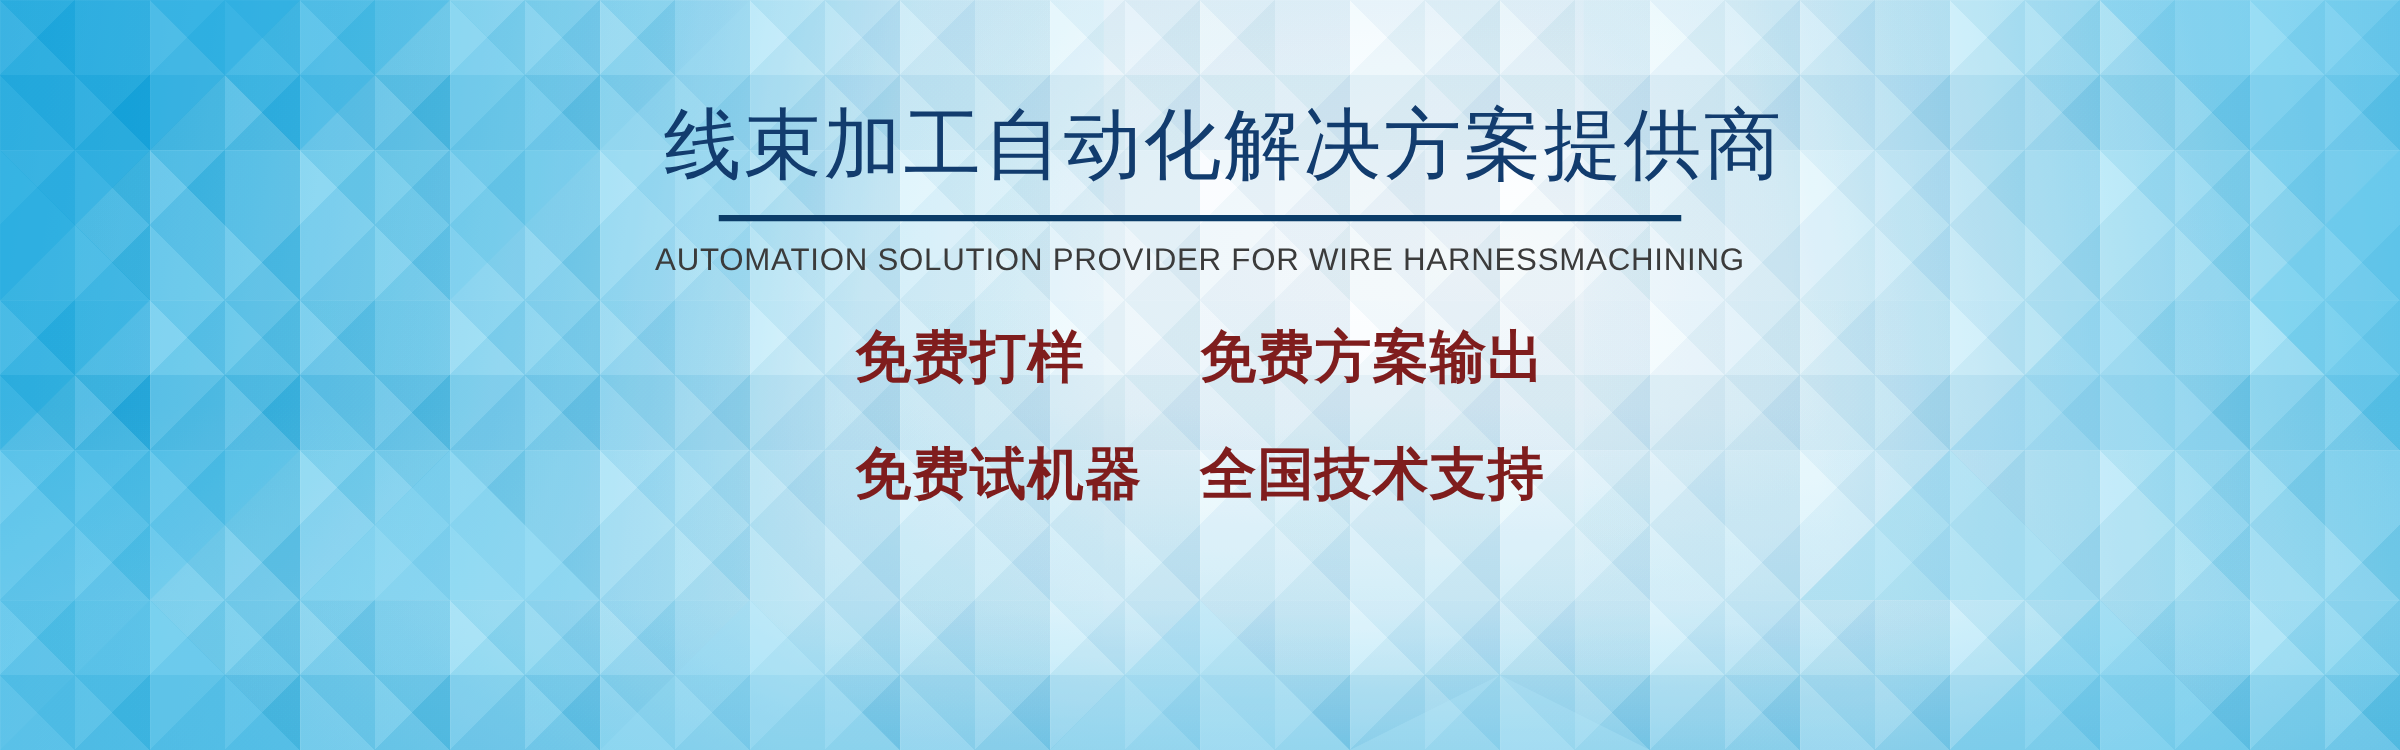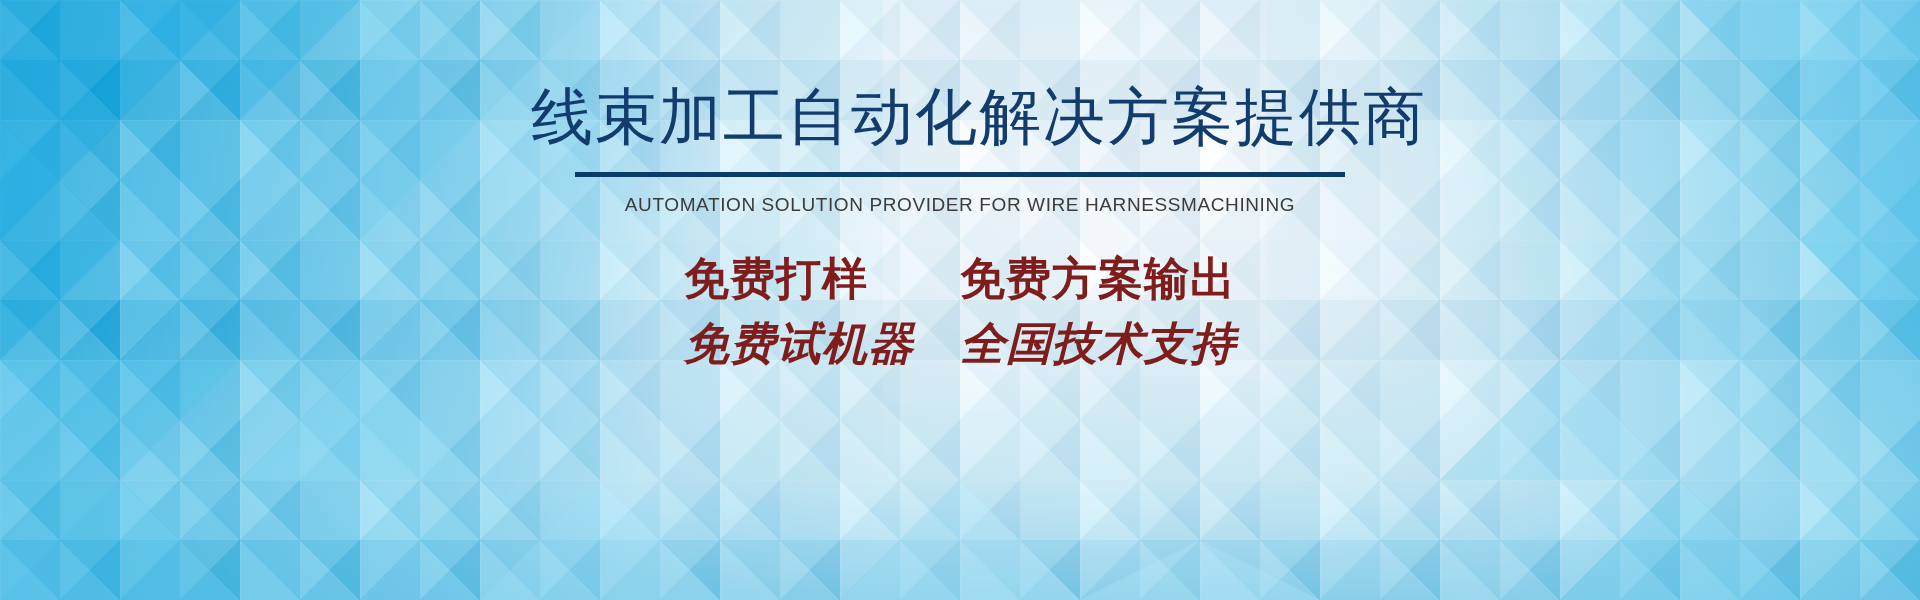--- a/index.html
+++ b/index.html
@@ -83,36 +83,36 @@
     margin-left:38px;
   }
   .rule{
     margin-top:24px;
     width:770px;
     height:5px;
     background:#0b3c68;
   }
   .subtitle{
     margin-top:17px;
-    font-size:19px;
+    font-size:25px;
     letter-spacing:0.6px;
     color:#3b3b3b;
     font-weight:400;
     white-space:nowrap;
   }
   .feature-line{
     font-size:45px;
     font-weight:bold;
     color:#7f1d1d;
     letter-spacing:1px;
     white-space:pre;
     line-height:1;
   }
   .feature-line.one{ margin-top:40px; }
-  .feature-line.two{ margin-top:20px;font-style:italic; }
+  .feature-line.two{ margin-top:48px; }
 </style>
 </head>
 <body>
 
 <div class="banner">
 
   <div class="bg-base"></div>
   <div class="bg-left"></div>
   <div class="bg-right"></div>
   <div class="bg-bottom"></div>

